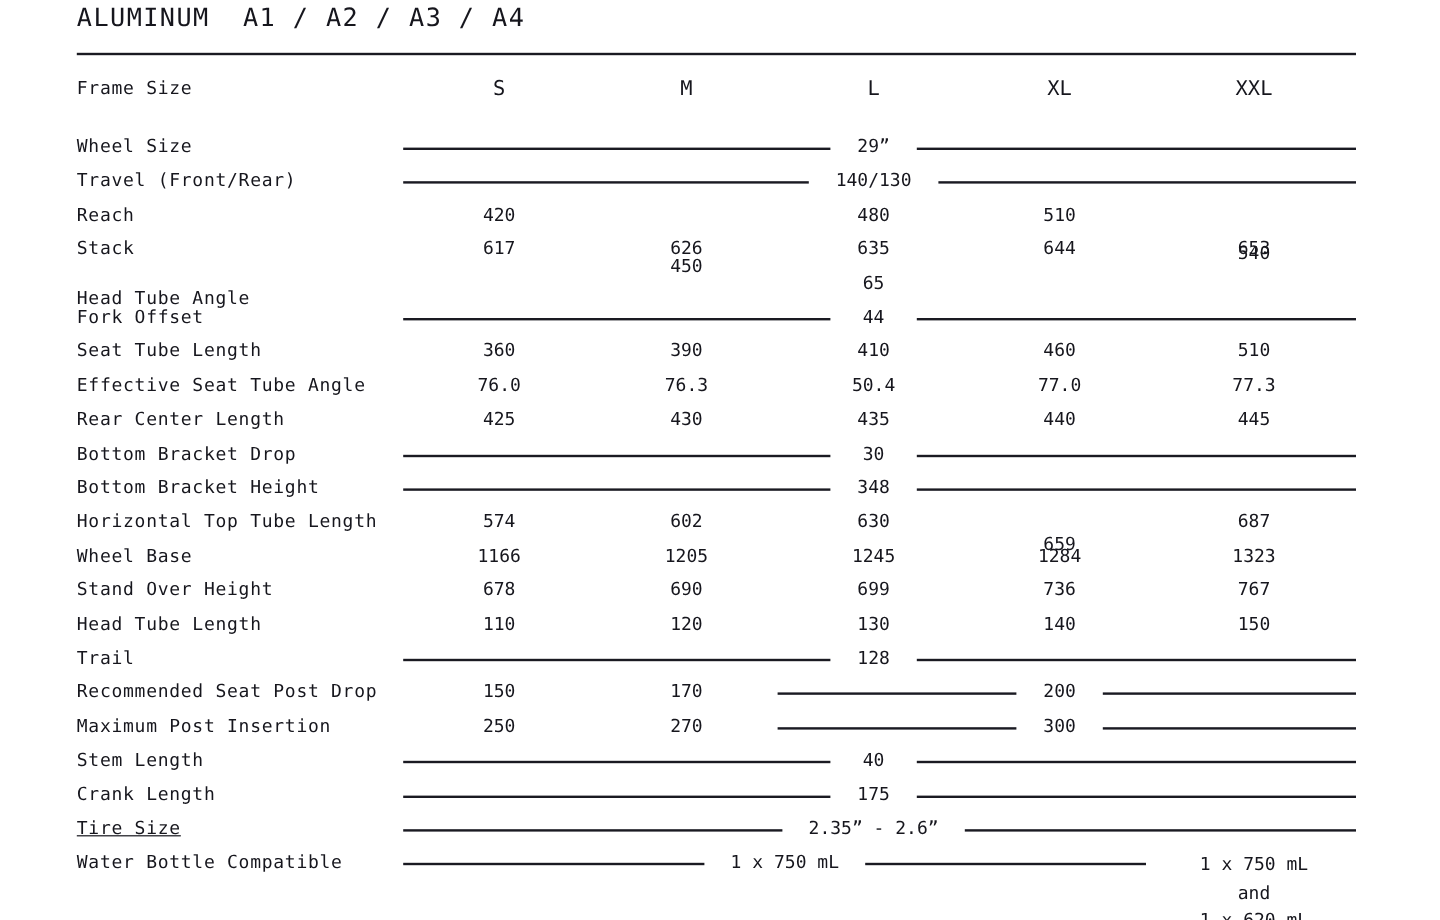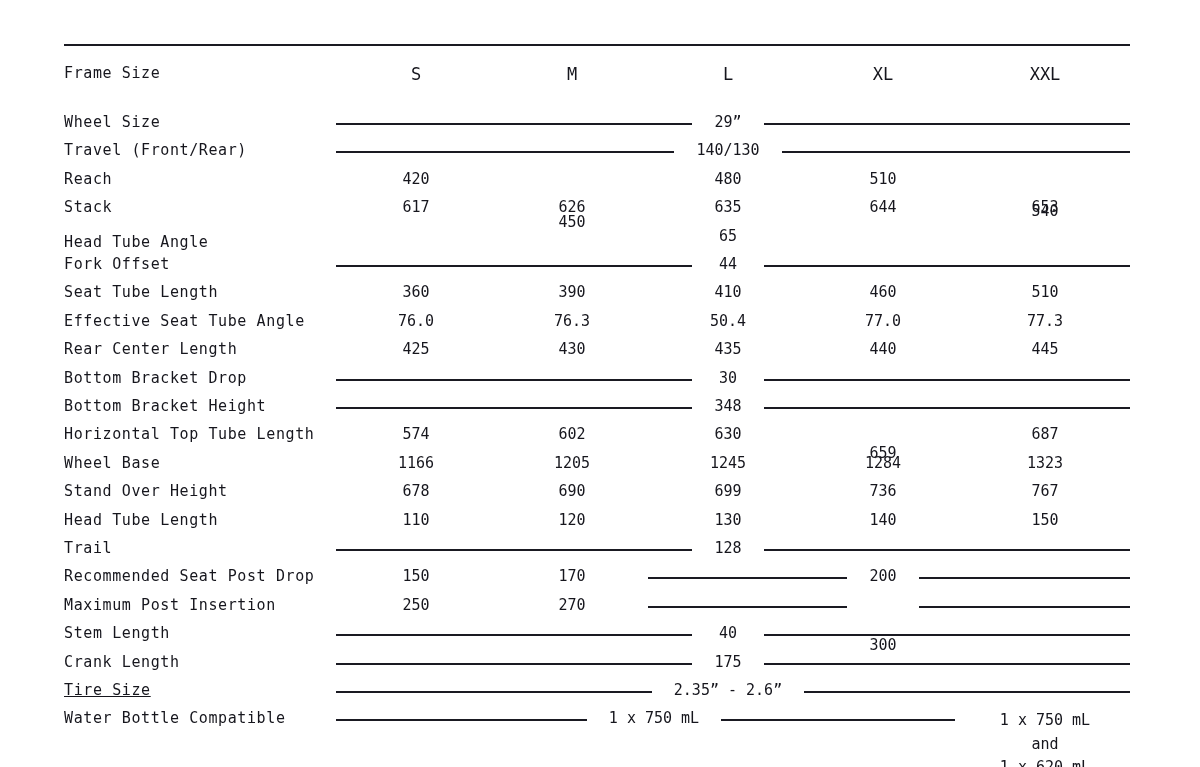--- a/index.html
+++ b/index.html
@@ -76,20 +76,21 @@
     position: absolute;
     height: 2px;
     background: #1a1a22;
   }
 </style>
 </head>
 <body>
 
 <div id="page">
 
+  <div id="title">ALUMINUM  A1 / A2 / A3 / A4</div>
   <div id="top-rule"></div>
 
   <div id="headers">
       <div class="row-label" style="top: 64px;">Frame Size</div>
       <div class="col-head" style="left: 341px; width: 150px;">S</div>
       <div class="col-head" style="left: 497px; width: 150px;">M</div>
       <div class="col-head" style="left: 653px; width: 150px;">L</div>
       <div class="col-head" style="left: 808px; width: 150px;">XL</div>
       <div class="col-head" style="left: 970px; width: 150px;">XXL</div>
     </div>
@@ -107,21 +108,21 @@
       <div class="cell" style="left: 497px; width: 150px; top: 169.8px; margin-top: 43px;">450</div>
       <div class="cell" style="left: 653px; width: 150px; top: 169.8px;">480</div>
       <div class="cell" style="left: 808px; width: 150px; top: 169.8px;">510</div>
       <div class="cell" style="left: 970px; width: 150px; top: 168px; margin-top: 34px;">540</div>
       <div class="row-label" style="top: 198.2px;">Stack</div>
       <div class="cell" style="left: 341px; width: 150px; top: 198.2px;">617</div>
       <div class="cell" style="left: 497px; width: 150px; top: 198.2px;">626</div>
       <div class="cell" style="left: 653px; width: 150px; top: 198.2px;">635</div>
       <div class="cell" style="left: 808px; width: 150px; top: 198.2px;">644</div>
       <div class="cell" style="left: 970px; width: 150px; top: 198.2px;">653</div>
-      <div class="row-label" style="top: 233px;">Head Tube Angle</div>
+      <div class="row-label" style="top: 239px;">Head Tube Angle</div>
       <div class="cell" style="left: 653px; width: 150px; top: 226.6px;">65</div>
       <div class="row-label" style="top: 255px;">Fork Offset</div>
       <div class="rule" style="left: 336px; width: 356px; top: 265px;"></div>
       <div class="cell" style="left: 653px; width: 150px; top: 255px;">44</div>
       <div class="rule" style="left: 764px; width: 366px; top: 265px;"></div>
       <div class="row-label" style="top: 283.4px;">Seat Tube Length</div>
       <div class="cell" style="left: 341px; width: 150px; top: 283.4px;">360</div>
       <div class="cell" style="left: 497px; width: 150px; top: 283.4px;">390</div>
       <div class="cell" style="left: 653px; width: 150px; top: 283.4px;">410</div>
       <div class="cell" style="left: 808px; width: 150px; top: 283.4px;">460</div>
@@ -177,21 +178,21 @@
       <div class="row-label" style="top: 567.4px;">Recommended Seat Post Drop</div>
       <div class="cell" style="left: 341px; width: 150px; top: 567.4px;">150</div>
       <div class="cell" style="left: 497px; width: 150px; top: 567.4px;">170</div>
       <div class="rule" style="left: 648px; width: 199px; top: 577.4px;"></div>
       <div class="cell" style="left: 808px; width: 150px; top: 567.4px;">200</div>
       <div class="rule" style="left: 919px; width: 211px; top: 577.4px;"></div>
       <div class="row-label" style="top: 595.8px;">Maximum Post Insertion</div>
       <div class="cell" style="left: 341px; width: 150px; top: 595.8px;">250</div>
       <div class="cell" style="left: 497px; width: 150px; top: 595.8px;">270</div>
       <div class="rule" style="left: 648px; width: 199px; top: 605.8px;"></div>
-      <div class="cell" style="left: 808px; width: 150px; top: 595.8px; margin-top: 40px;">300</div>
+      <div class="cell" style="left: 808px; width: 150px; top: 595.8px;">300</div>
       <div class="rule" style="left: 919px; width: 211px; top: 605.8px;"></div>
       <div class="row-label" style="top: 624.2px;">Stem Length</div>
       <div class="rule" style="left: 336px; width: 356px; top: 634.2px;"></div>
       <div class="cell" style="left: 653px; width: 150px; top: 624.2px;">40</div>
       <div class="rule" style="left: 764px; width: 366px; top: 634.2px;"></div>
       <div class="row-label" style="top: 652.6px;">Crank Length</div>
       <div class="rule" style="left: 336px; width: 356px; top: 662.6px;"></div>
       <div class="cell" style="left: 653px; width: 150px; top: 652.6px;">175</div>
       <div class="rule" style="left: 764px; width: 366px; top: 662.6px;"></div>
       <div class="row-label" style="top: 681px; text-decoration: underline;">Tire Size</div>

